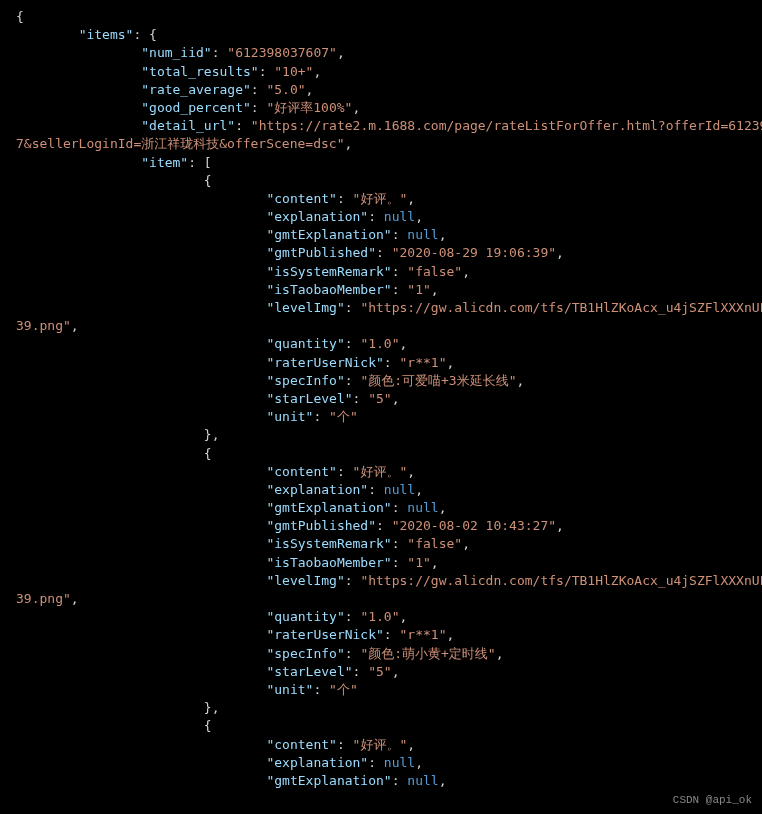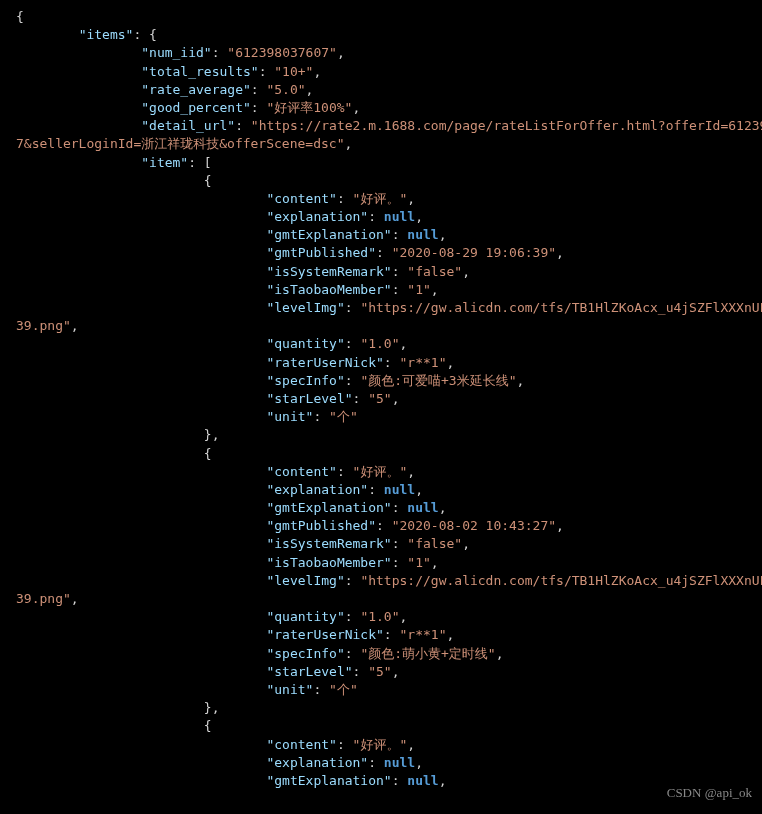--- a/index.html
+++ b/index.html
@@ -10,29 +10,29 @@
     font-size: 13px;
     line-height: 1.4;
     color: #d4d4d4;
     width: 762px;
     box-sizing: border-box;
     overflow: hidden;
   }
   .line { white-space: pre; }
   .key { color: #9cdcfe; }
   .str { color: #ce9178; }
-  .null { color: #569cd6; font-weight: bold; }
+  .null { color: #569cd6; }
   .punct { color: #d4d4d4; }
   .watermark {
     position: fixed;
-    bottom: 12px;
+    bottom: 6px;
     right: 10px;
-    font-size: 13px;
+    font-size: 11px;
     color: #888;
-    font-family: Liberation Serif, serif;
+    font-family: Liberation Mono, monospace;
   }
 </style>
 </head>
 <body>
 
 <pre style="margin:0;" id="root"><span class="line"><span class="punct">{</span></span>
 <span class="line">        <span class="key">"items"</span><span class="punct">: </span><span class="punct">{</span></span>
 <span class="line">                <span class="key">"num_iid"</span><span class="punct">: </span><span class="str">"612398037607"</span><span class="punct">,</span></span>
 <span class="line">                <span class="key">"total_results"</span><span class="punct">: </span><span class="str">"10+"</span><span class="punct">,</span></span>
 <span class="line">                <span class="key">"rate_average"</span><span class="punct">: </span><span class="str">"5.0"</span><span class="punct">,</span></span>

